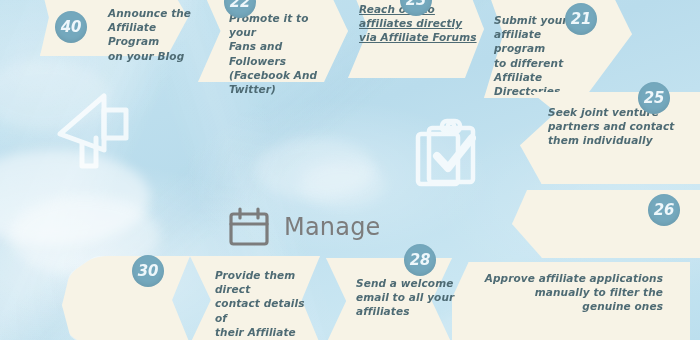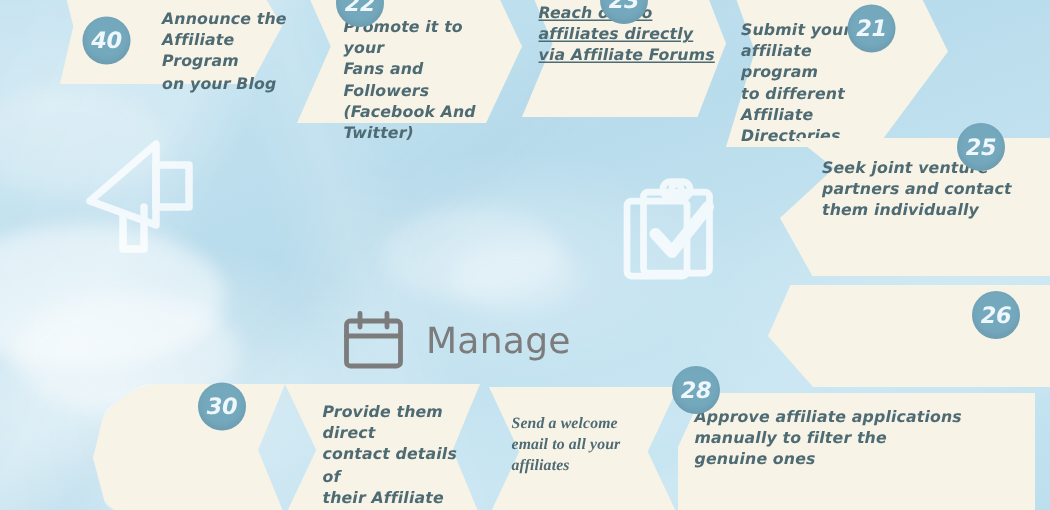--- a/index.html
+++ b/index.html
@@ -203,34 +203,34 @@
   <div class="card" style="left:512px; top:190px; width:188px; height:68px;
               clip-path: polygon(8% 0%, 100% 0%, 100% 100%, 16% 100%, 0% 50%);"></div>
   <div class="badge" style="left:648px; top:194px;">26</div>
 
   <svg class="chev" style="left:500px; top:248px;" width="200" height="34" viewBox="0 0 200 34">
     <path d="M4 4 L96 24 L196 4" fill="none" stroke="#a8d5e8" stroke-width="7" stroke-linejoin="round"></path>
   </svg>
 
   <div class="card" style="left:452px; top:262px; width:238px; height:82px;
               clip-path: polygon(7% 0%, 100% 0%, 100% 100%, 0% 100%, 0% 44%);"></div>
-  <div class="card-text" style="left:463px; top:271px; width:200px;">Approve affiliate applications
+  <div class="card-text" style="left:463px; top:271px; width:200px;text-align:right;">Approve affiliate applications
 manually to filter the
 genuine ones</div>
 
   <svg class="chev" style="left:432px; top:258px;" width="32" height="84" viewBox="0 0 32 84">
     <path d="M30 2 L8 42 L30 82" fill="none" stroke="#a8d5e8" stroke-width="7" stroke-linejoin="round"></path>
   </svg>
 
   <div class="card" style="left:326px; top:258px; width:126px; height:86px;
               clip-path: polygon(0% 0%, 100% 0%, 84% 50%, 100% 100%, 0% 100%, 16% 50%);"></div>
-  <div class="card-text" style="left:341px; top:276px; width:100px;font-family:Liberation Serif, serif;">Send a welcome
+  <div class="card-text" style="left:356px; top:276px; width:100px;">Send a welcome
 email to all your
 affiliates</div>
-  <div class="badge" style="left:404px; top:244px;margin-left:44px;">28</div>
+  <div class="badge" style="left:404px; top:244px;">28</div>
 
   <svg class="chev" style="left:306px; top:256px;" width="32" height="88" viewBox="0 0 32 88">
     <path d="M30 2 L8 44 L30 86" fill="none" stroke="#a8d5e8" stroke-width="7" stroke-linejoin="round"></path>
   </svg>
 
   <div class="card" style="left:190px; top:256px; width:130px; height:88px;
               clip-path: polygon(0% 0%, 100% 0%, 86% 50%, 100% 100%, 0% 100%, 16% 50%);"></div>
   <div class="card-text" style="left:215px; top:268px; width:104px;">Provide them direct
 contact details of
 their Affiliate

